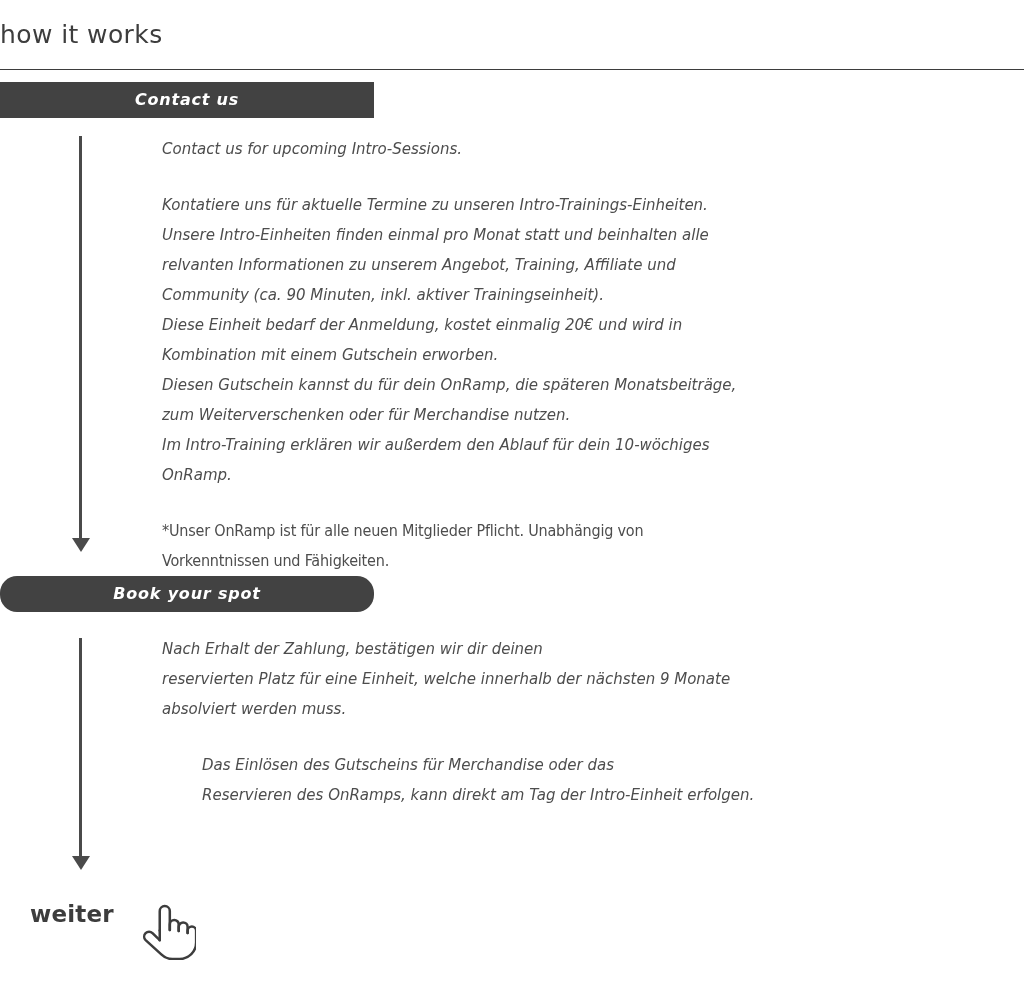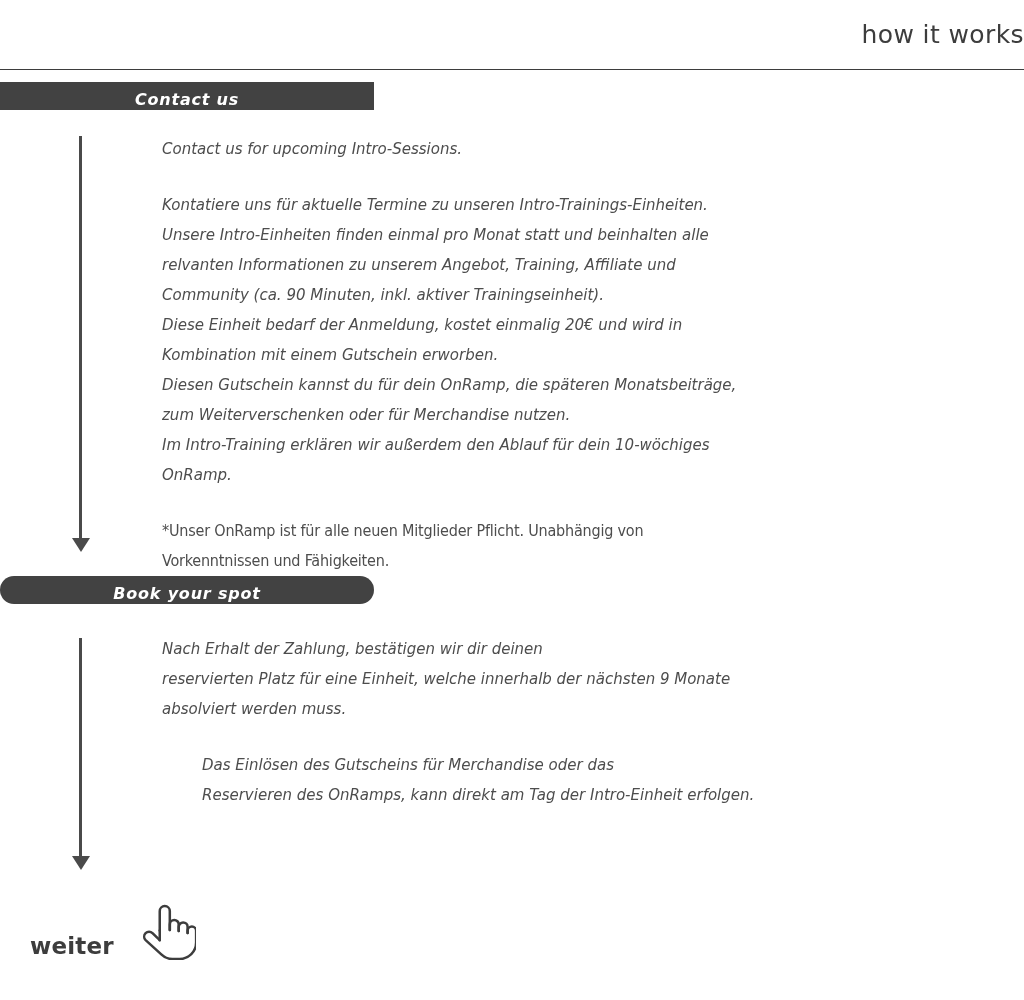--- a/index.html
+++ b/index.html
@@ -23,21 +23,21 @@
     top: 0;
     width: 1024px;
     height: 70px;
     box-sizing: border-box;
   }
   #page-title {
     position: absolute;
     left: 0;
     top: 20px;
     width: 1024px;
-    text-align: right;
+    text-align: left;
     font-family: "DejaVu Sans", "Liberation Sans", sans-serif;
     font-size: 25px;
     font-weight: 400;
     letter-spacing: 0.4px;
     color: #3d3d3d;
     line-height: 30px;
   }
   #header-rule {
     position: absolute;
     left: 0;
@@ -45,21 +45,21 @@
     width: 1024px;
     height: 1px;
     background: #3d3d3d;
   }
 
   
   .section-chip {
     position: absolute;
     left: 0;
     width: 374px;
-    height: 28px;
+    height: 36px;
     background: #424242;
     box-sizing: border-box;
   }
   .section-chip .chip-label {
     position: absolute;
     left: 0;
     right: 0;
     top: 0;
     line-height: 36px;
     text-align: center;
@@ -131,21 +131,21 @@
   #block-book { top: 634px; }
   #block-book p + p { margin-top: 26px; margin-left: 40px; }
 
   
   #footer-cta {
     position: absolute;
     left: 30px;
     top: 900px;
     height: 60px;
     display: flex;
-    align-items: flex-end;
+    align-items: flex-start;
     gap: 24px;
   }
   #footer-cta-label {
     font-family: "DejaVu Sans", "Liberation Sans", sans-serif;
     font-size: 23px;
     font-weight: 700;
     color: #3d3d3d;
     letter-spacing: 0.2px;
     line-height: 28px;
   }

